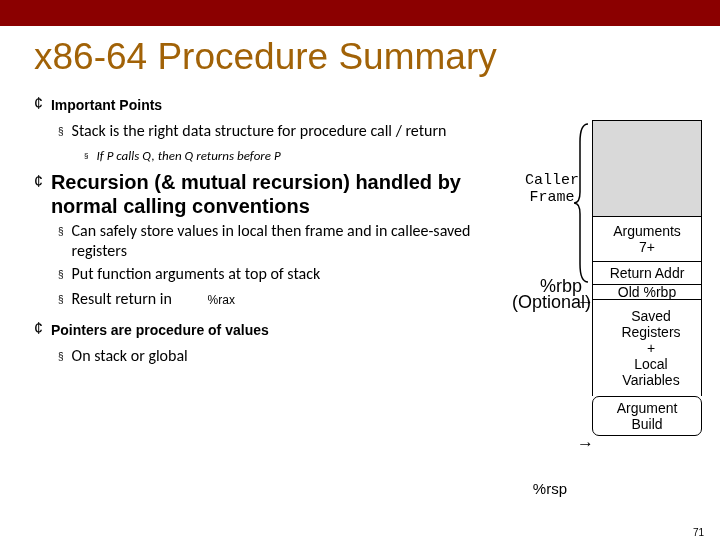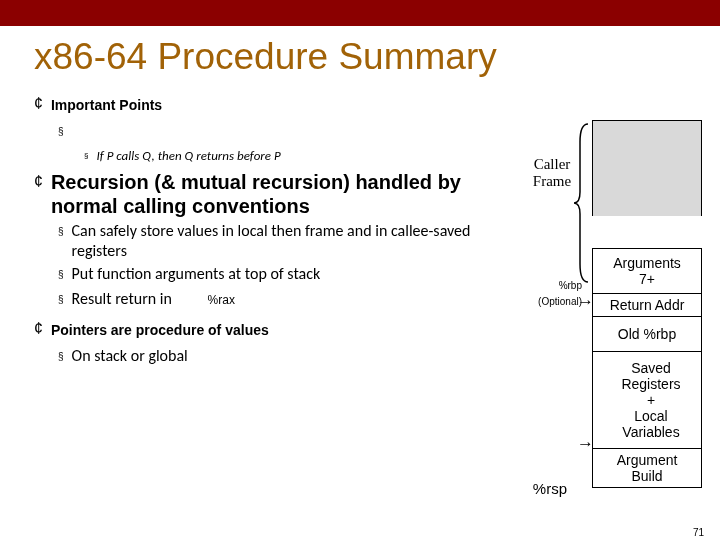--- a/index.html
+++ b/index.html
@@ -17,27 +17,27 @@
   .body1 { font-size: 16px; line-height: 20px; }
   .body2 { font-size: 13px; line-height: 19px; font-style: italic; }
   .sub1 { margin-left: 24px; }
   .sub2 { margin-left: 50px; }
   .pagenum { position: absolute; right: 16px; bottom: 2px; font-size: 10px; font-family: Arial; color: #000; }
 
   
   .diagram { position: absolute; right: 18px; top: 120px; width: 110px; }
   .cell { width: 100%; border: 1px solid #000; text-align: center; font-size: 14px; font-family: Arial; display: flex; align-items: center; justify-content: center; line-height: 16px; }
   .caller { height: 96px; background: #d9d9d9; border-bottom: none; }
-  .args { height: 46px; margin-top: 32px; }
+  .args { height: 46px; }
   .ret { height: 22px; border-top: none; border-bottom: none; }
-  .oldrbp { height: 36px; }
+  .oldrbp { height: 16px; }
   .saved { height: 96px; border-top: none; border-bottom: none; padding-left: 8px; }
-  .argbuild { height: 40px; }
-  .caller-label { position: absolute; right: 138px; top: 156px; text-align: center; font-size: 15px; font-family: Liberation Serif, serif; width: 60px; }
-  .rbp-label { position: absolute; right: 138px; top: 278px; font-size: 10px; font-family: Arial; width: 70px; text-align: right; line-height: 16px; }
+  .argbuild { height: 40px; border-radius: 7px; }
+  .caller-label { position: absolute; right: 138px; top: 172px; text-align: center; font-size: 15px; font-family: Liberation Mono, monospace; width: 60px; }
+  .rbp-label { position: absolute; right: 138px; top: 278px; font-size: 18px; font-family: Arial; width: 70px; text-align: right; line-height: 16px; }
   .rsp-label { position: absolute; right: 153px; top: 480px; font-size: 15px; font-family: Arial; width: 60px; text-align: right; }
 
   
   .brace-svg { position: absolute; pointer-events: none; }
 
   
   .arrow { position: absolute; font-size: 17px; font-family: Arial; right: 126px; }
 </style>
 </head>
 <body>
@@ -47,20 +47,21 @@
   <div class="title">x86-64 Procedure Summary</div>
 
   <div class="content">
 
     <div class="bullet-row">
       <span class="circle-bullet">¢</span>
       <span class="h1text">Important Points</span>
     </div>
     <div class="bullet-row sub1">
       <span class="square-bullet">§</span>
+      <span class="body1">Stack is the right data structure for procedure call / return</span>
     </div>
     <div class="bullet-row sub2">
       <span class="square-sub-bullet">§</span>
       <span class="body2">If P calls Q, then Q returns before P</span>
     </div>
 
     <div class="bullet-row" style="margin-top:4px;">
       <span class="circle-bullet">¢</span>
       <span class="h1text-sm">Recursion (&amp; mutual recursion) handled by normal calling conventions</span>
     </div>

